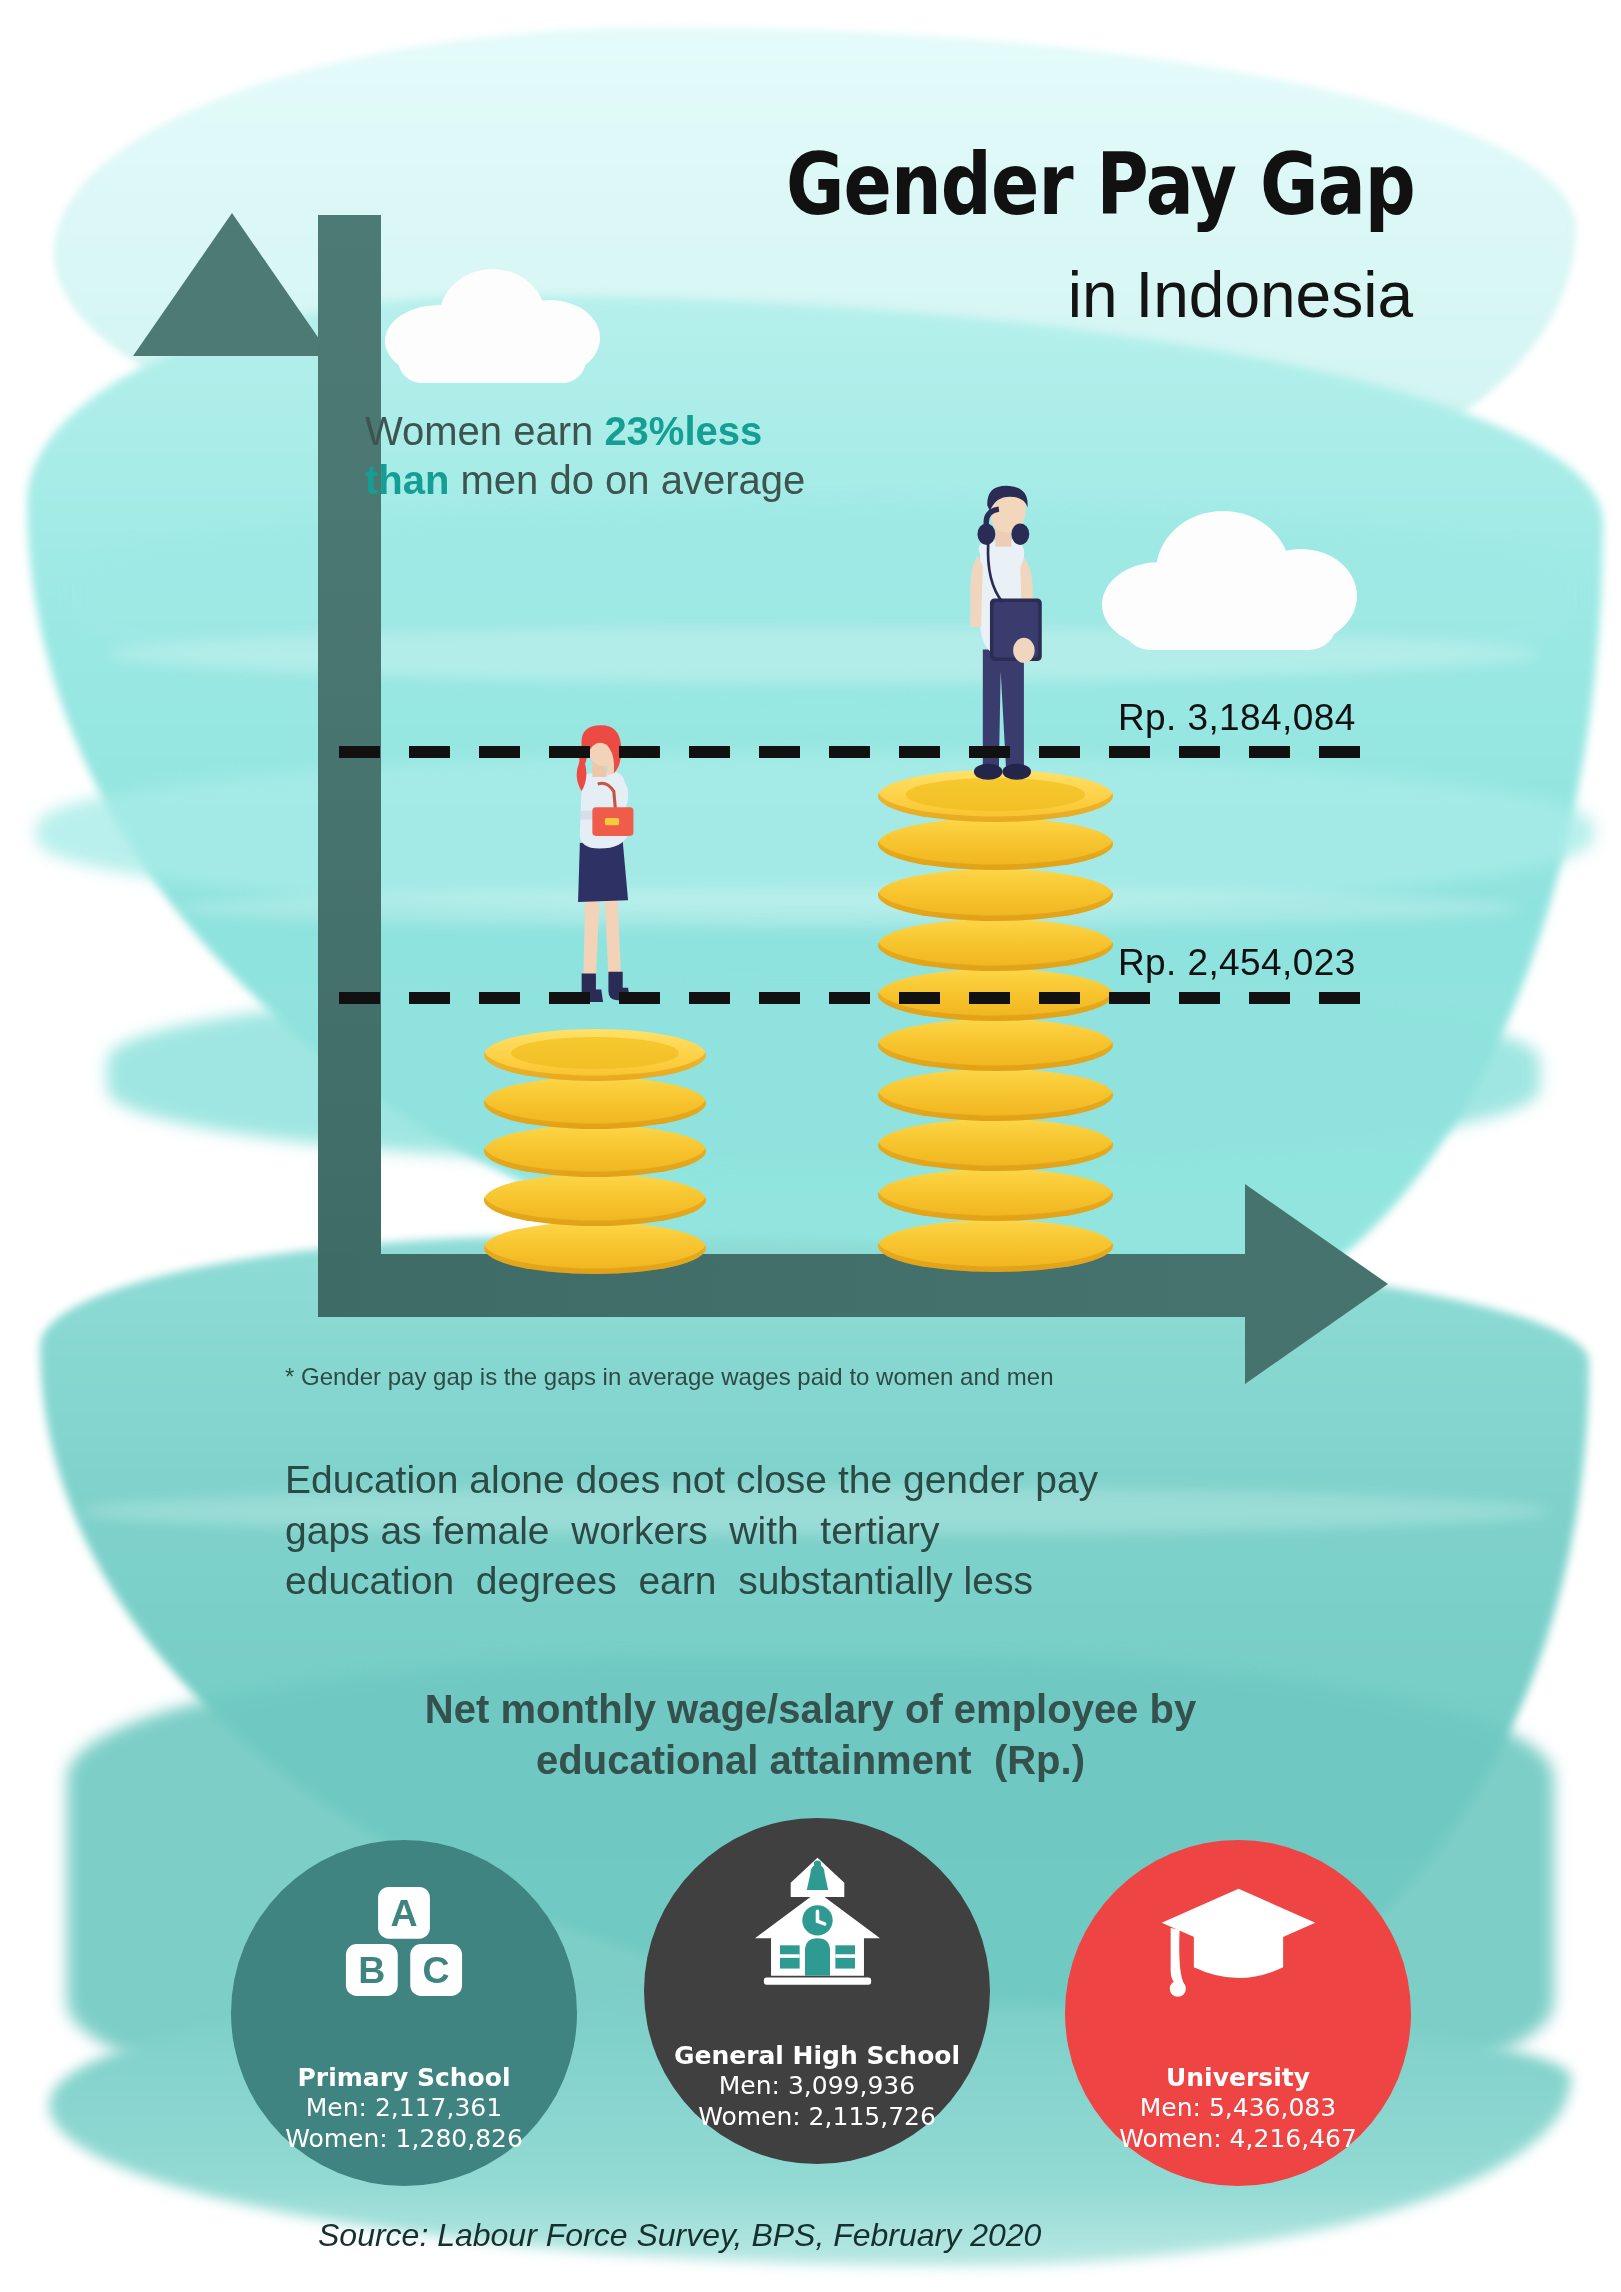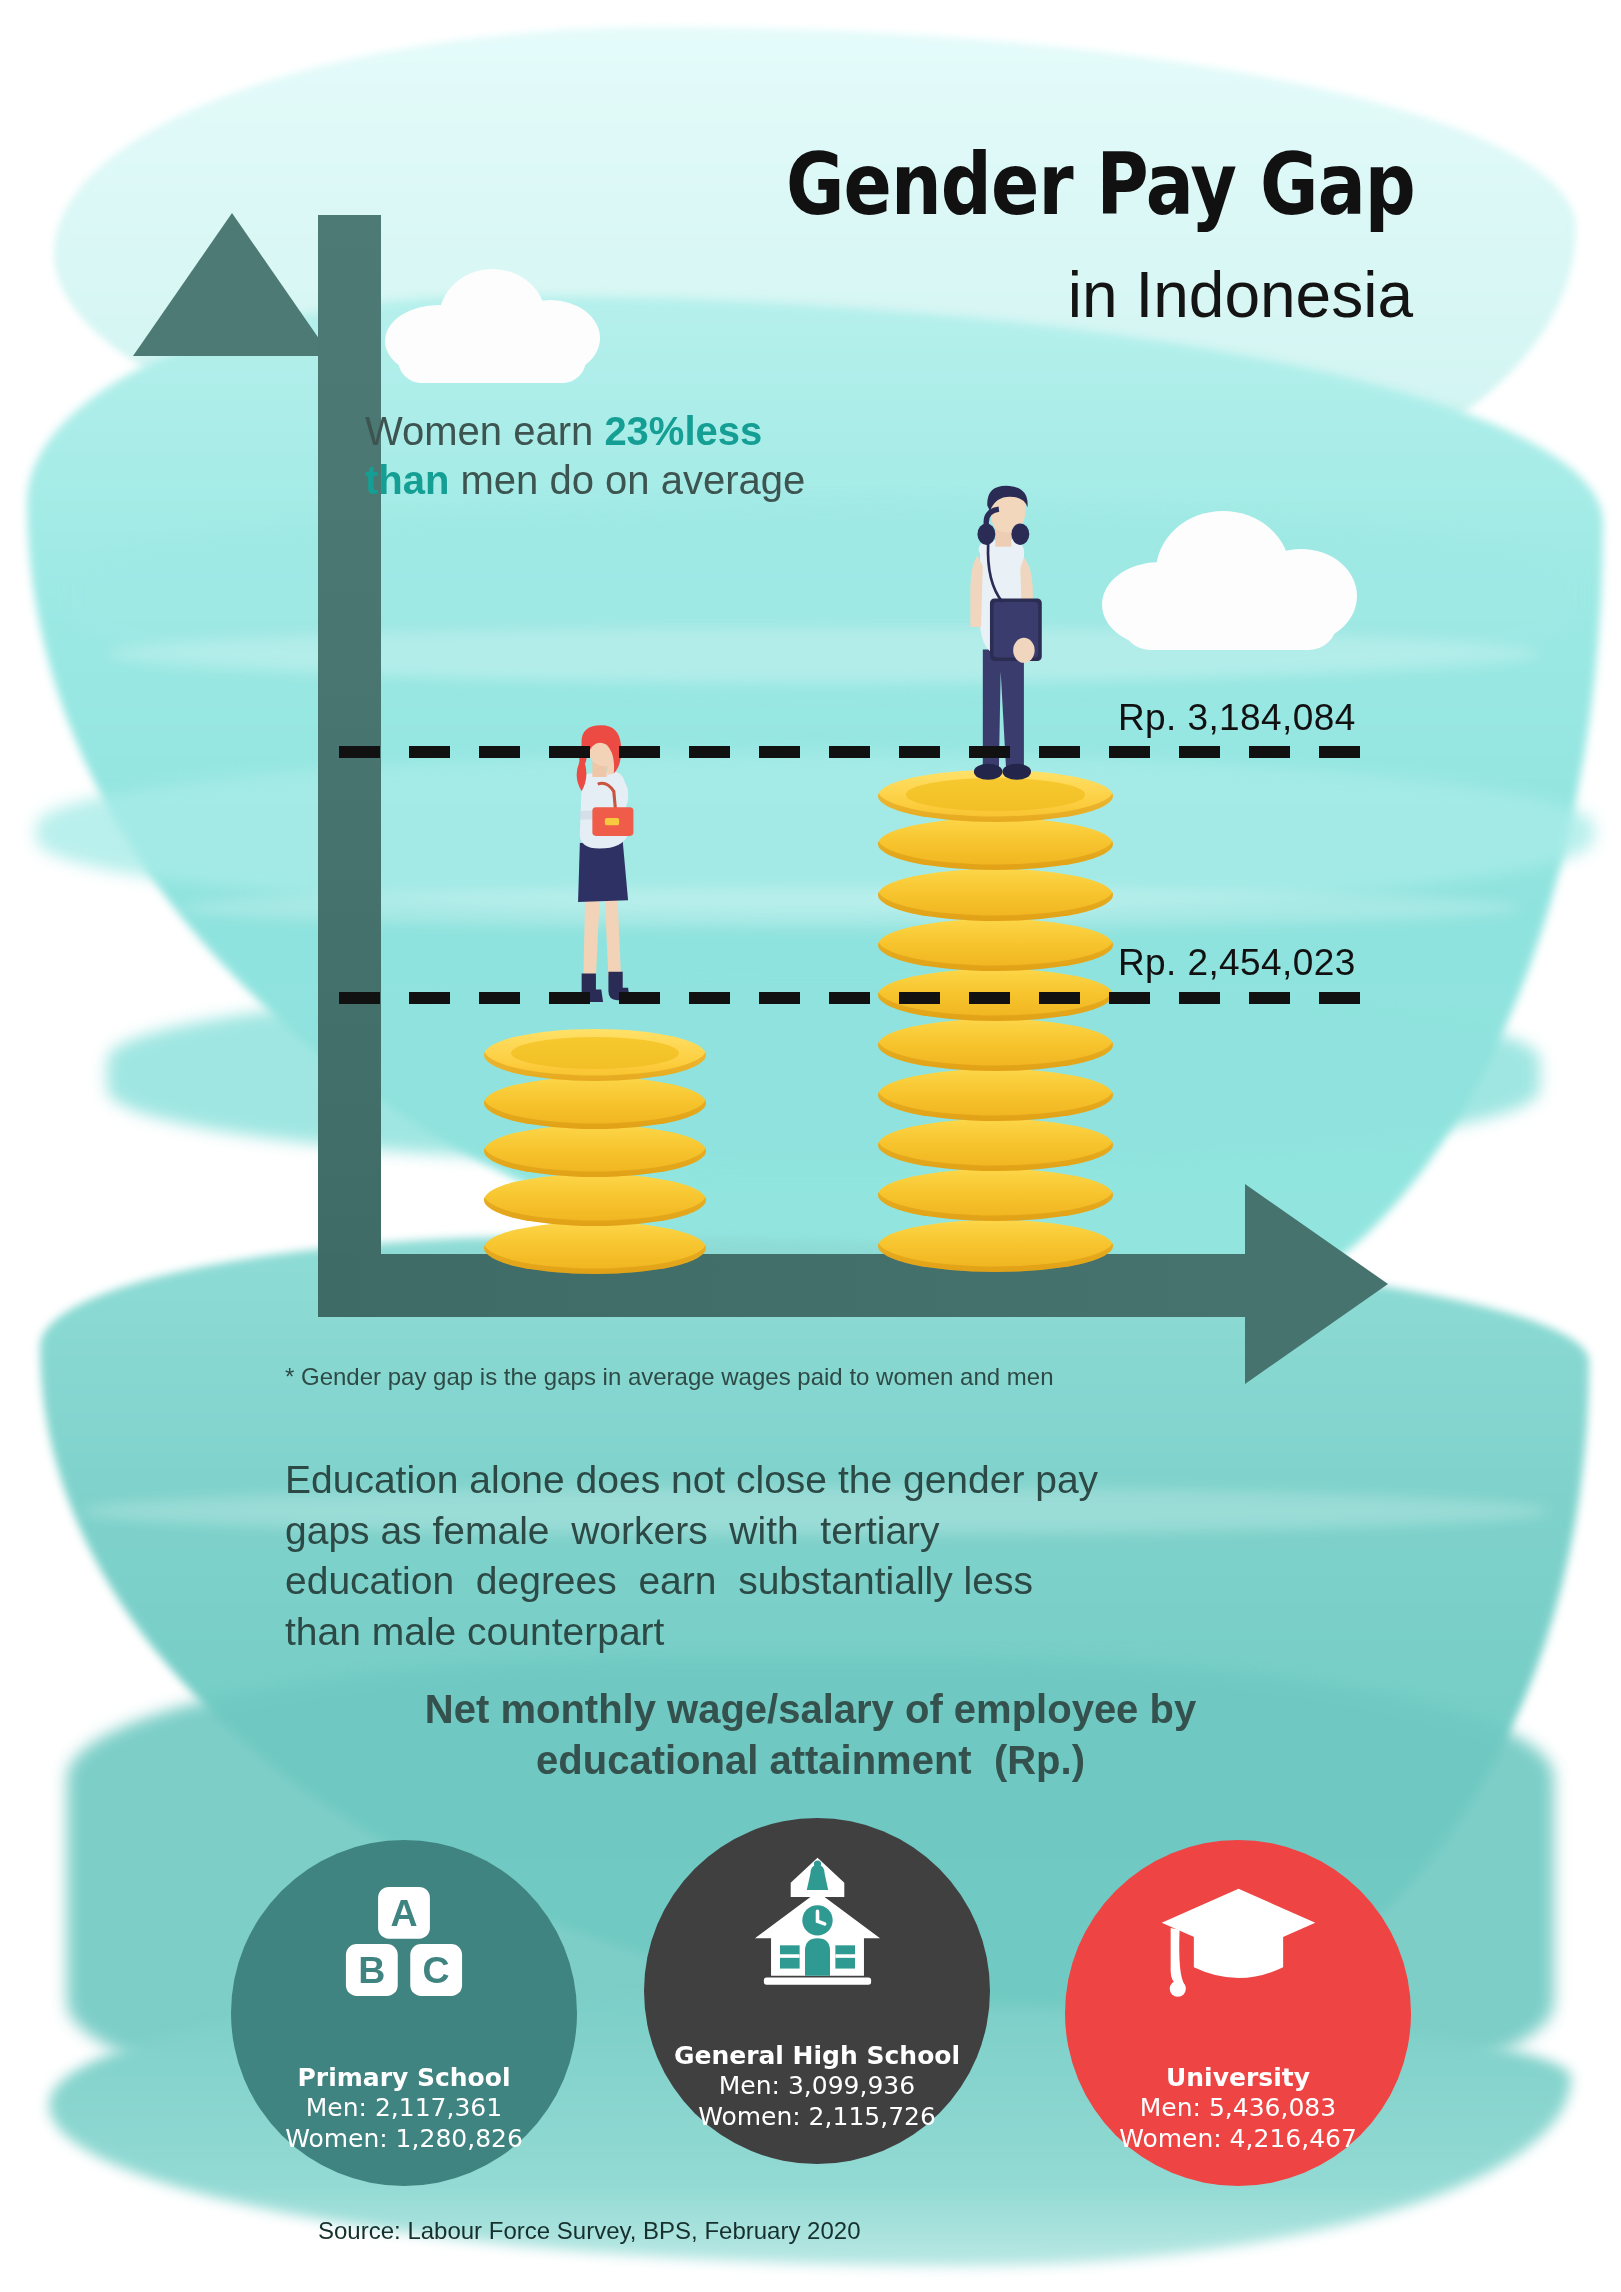--- a/index.html
+++ b/index.html
@@ -122,22 +122,23 @@
   }
   .c1{left:231px;top:1840px;width:346px;height:346px;background:#3f8480;}
   .c2{left:644px;top:1818px;width:346px;height:346px;background:#404040;}
   .c3{left:1065px;top:1840px;width:346px;height:346px;background:#ef4444;}
   .circle .cname{font-size:25px;font-weight:bold;line-height:1.15;}
   .circle .cval{font-size:25px;line-height:1.22;font-weight:normal;}
   .circle .ctext{padding-bottom:32px;}
   .circle .cicon{position:absolute;left:0;right:0;top:38px;display:flex;justify-content:center;}
 
   .source{
-    position:absolute;left:318px;top:2217px;font-size:24px;color:#16302d;
-    font-family:"Liberation Sans",sans-serif;
+    position:absolute;left:318px;top:2217px;font-size:32px;color:#16302d;
+    font-family:"Liberation Sans",sans-serif;
+    font-style:italic;
   }
 </style>
 </head>
 <body>
 
 <div class="poster">
 
   <div class="bg-base"></div>
   <div class="bg-top"></div>
   <div class="bg-mid"></div>
@@ -257,21 +258,20 @@
   <div class="rp-label rp-top">Rp. 3,184,084</div>
   <div class="dash dash-bot"></div>
   <div class="rp-label rp-bot">Rp. 2,454,023</div>
 
   <div class="footnote">* Gender pay gap is the gaps in average wages paid to women and men</div>
 
   <div class="para">
     <div>Education alone does not close the gender pay</div>
     <div>gaps as female  workers  with  tertiary</div>
     <div>education  degrees  earn  substantially less</div>
-    <div>than male counterpart</div>
   </div>
 
   <div class="section-title">
     <div>Net monthly wage/salary of employee by</div>
     <div>educational attainment  (Rp.)</div>
   </div>
 
   <div class="circle c1">
     <div class="cicon">
       <svg viewBox="0 0 150 150" width="134" height="134">

